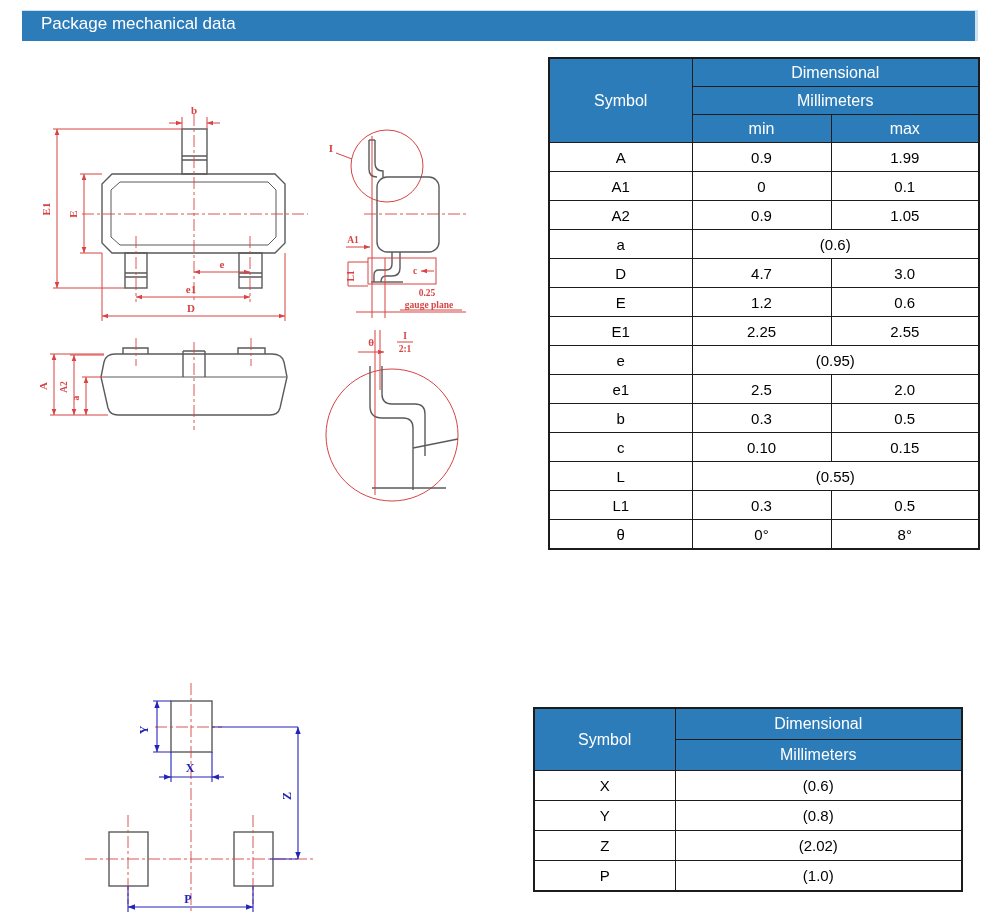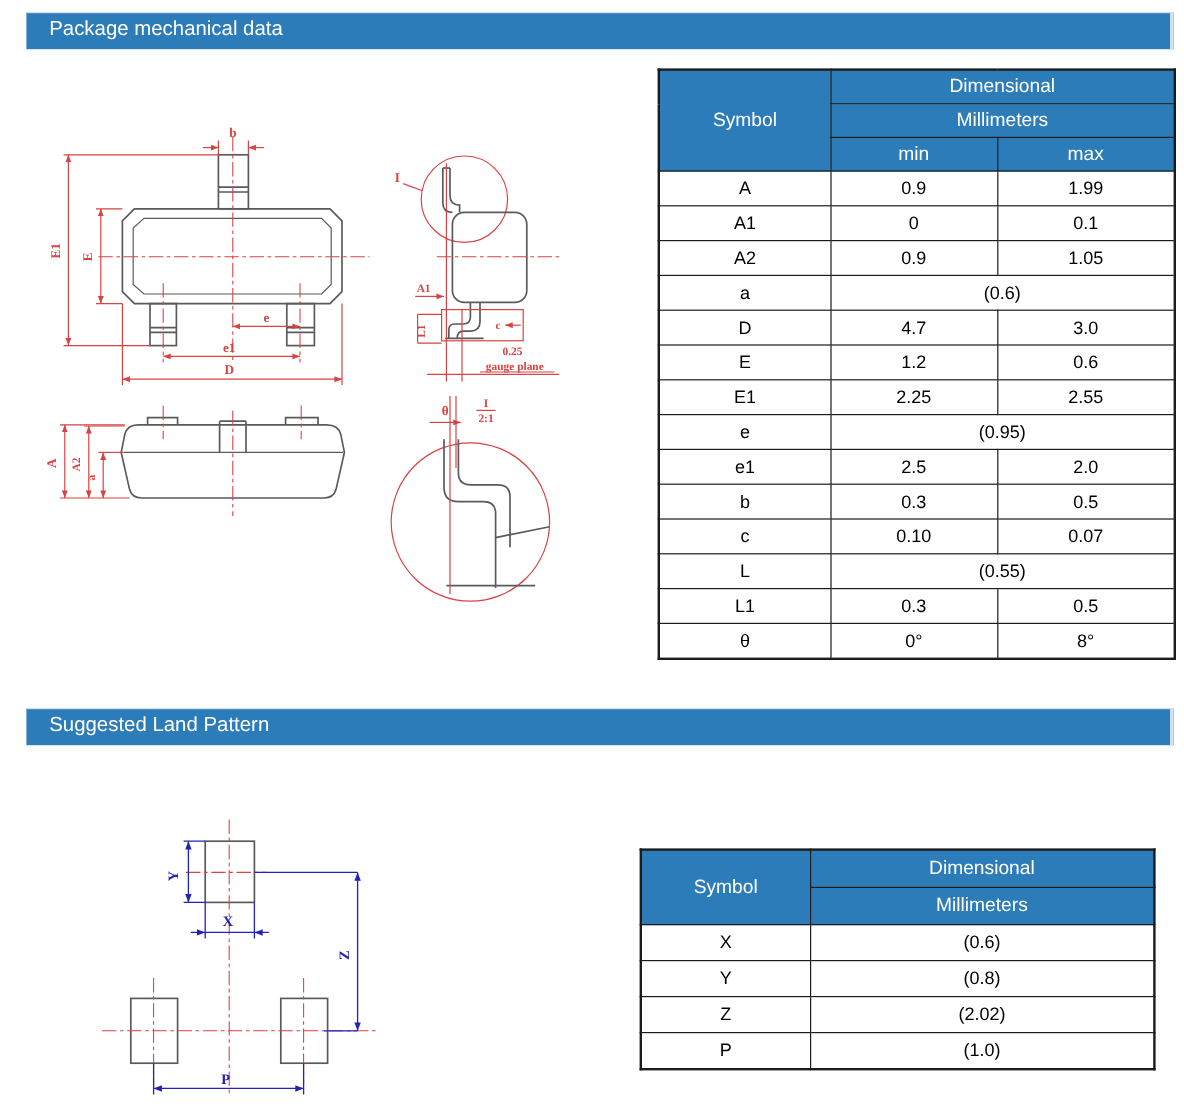--- a/index.html
+++ b/index.html
@@ -255,42 +255,39 @@
           <td>2.0</td>
         </tr>
       <tr>
           <td>b</td>
           <td>0.3</td>
           <td>0.5</td>
         </tr>
       <tr>
           <td>c</td>
           <td>0.10</td>
-          <td>0.07</td>
+          <td>0.15</td>
         </tr>
       <tr>
           <td>L</td>
           <td colspan="2">(0.55)</td>
         </tr>
       <tr>
           <td>L1</td>
           <td>0.3</td>
           <td>0.5</td>
         </tr>
       <tr>
           <td>θ</td>
           <td>0°</td>
           <td>8°</td>
         </tr>
     </tbody>
   </table>
 
-  <div class="secbar" style="top:590px">
-    <span>Suggested Land Pattern</span>
-  </div>
 
   <svg style="left:60px;top:660px" width="330" height="264" viewBox="0 0 330 264">
     <defs>
       <marker id="ab" viewBox="0 0 10 10" refX="9" refY="5" markerWidth="7" markerHeight="7" orient="auto-start-reverse">
           <path d="M0,1.5 L9,5 L0,8.5 z" fill="#2323bb"></path>
         </marker>
     </defs>
     <g>
       <rect class="gray" x="111" y="41" width="41" height="51"></rect>
       <rect class="gray" x="49" y="172" width="39" height="54"></rect>

